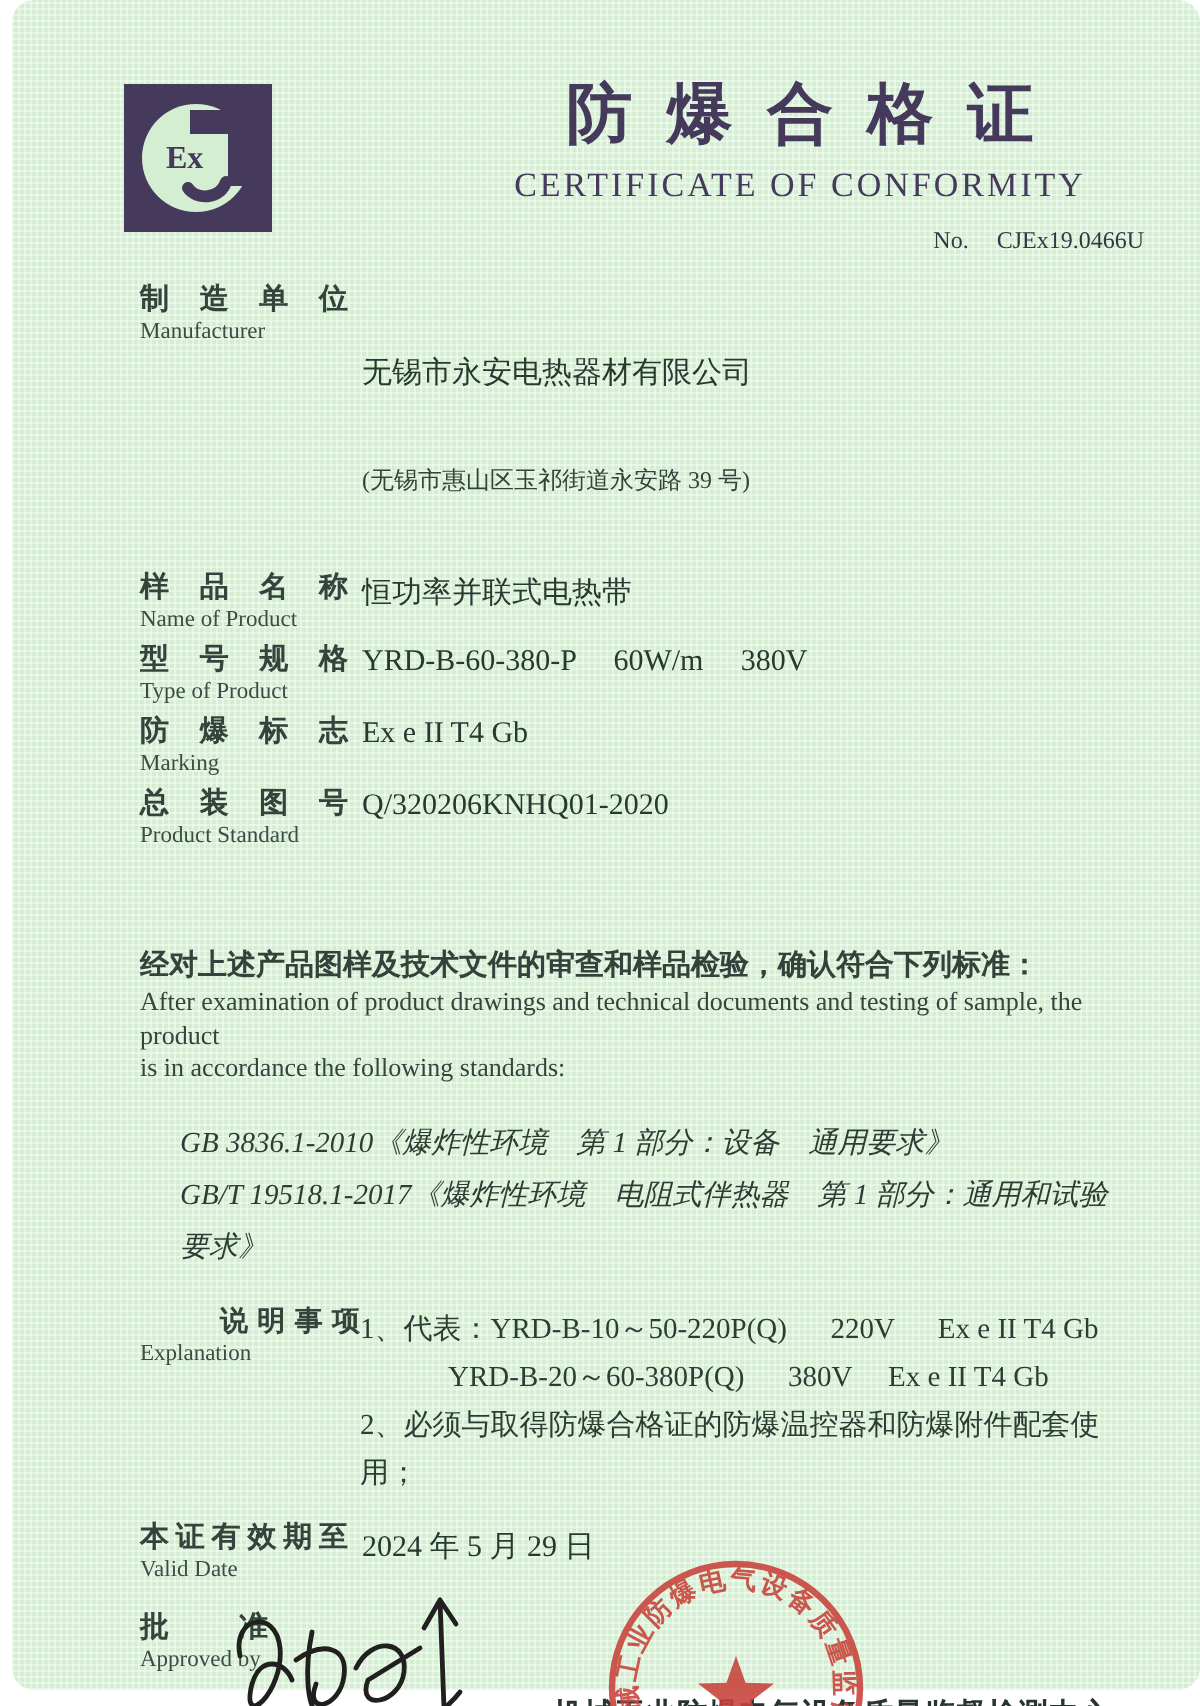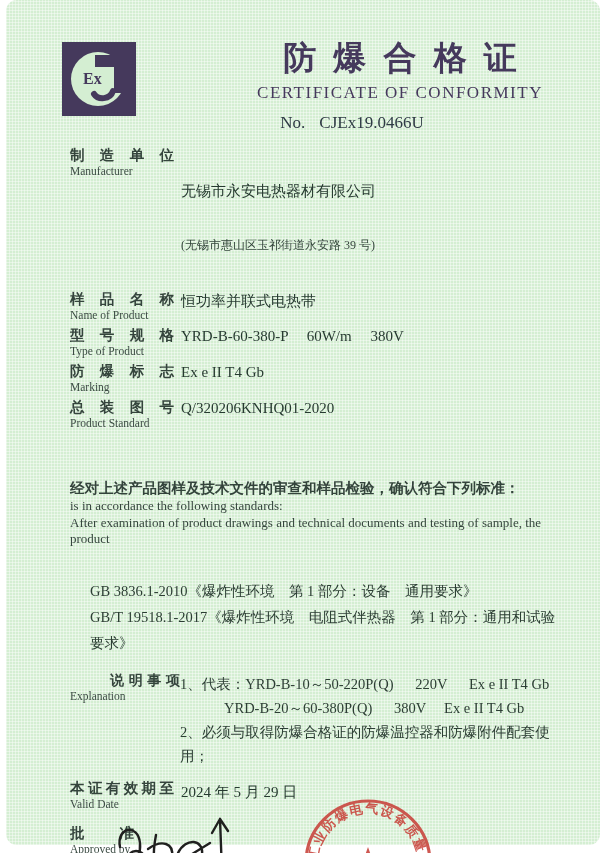--- a/index.html
+++ b/index.html
@@ -32,39 +32,39 @@
   .logo{position:absolute;left:56px;top:42px;width:74px;height:74px;}
   .title-block{margin-left:110px;width:440px;text-align:center;}
   .title{
     font-size:33px;font-weight:bold;color:var(--title);
     letter-spacing:.52em;margin-right:-.52em;line-height:1.25;
   }
   .subtitle{
     font-size:17px;color:var(--title);letter-spacing:1.5px;margin-top:4px;font-weight:500;
   }
   .cert-no{
-    font-size:17px;color:#2e3a44;margin-top:10px;transform:translateX(-48px);
+    font-size:12px;color:#2e3a44;margin-top:10px;transform:translateX(-48px);text-align:right;
   }
   .cert-no .num{margin-left:14px;}
   
   .fields{margin-top:14px;}
   .frow{display:flex;margin-bottom:3px;min-height:33px;}
   .flabel{flex:0 0 111px;}
   .flabel .zh{
     font-size:14.5px;font-weight:bold;color:#34443c;width:104px;
     text-align:justify;text-align-last:justify;line-height:17px;
   }
   .flabel .en{font-size:11.5px;color:#3c4c44;line-height:14px;}
   .fvalue{font-size:15px;padding-top:1px;color:#263a30;white-space:pre;}
   .fvalue .sub{font-size:12px;margin-top:2px;color:#32443a;white-space:pre;}
   
   .statement{margin-top:10px;}
   .statement .zh{font-size:14.5px;font-weight:bold;color:#33433b;line-height:20px;}
   .statement .en{font-size:13px;line-height:16.5px;color:#35453d;}
-  .standards{margin-top:30px;padding-left:20px;}
+  .standards{margin-top:16px;padding-left:20px;font-style:italic;}
   .standards div{font-size:14.5px;line-height:26px;color:#2c3e34;}
   
   .explain{display:flex;margin-top:16px;}
   .explain .flabel{flex:0 0 74px;}
   .explain .flabel .zh{width:70px;font-size:14px;margin-left:40px;}
   .exp-items div{font-size:14.5px;line-height:24px;white-space:pre-wrap;color:#2c3e34;}
   .exp-l2{padding-left:44px;}
   
   .validity{display:flex;margin-top:12px;}
   .validity .fvalue{font-size:15px;padding-top:3px;}
@@ -143,22 +143,22 @@
       </div>
       <div class="fvalue">Q/320206KNHQ01-2020</div>
     </div>
 
     <div class="frow">
     </div>
   </div>
 
   <div class="statement">
     <div class="zh">经对上述产品图样及技术文件的审查和样品检验，确认符合下列标准：</div>
+    <div class="en">After examination of product drawings and technical documents and testing of sample, the product</div>
     <div class="en">is in accordance the following standards:</div>
-    <div class="en">After examination of product drawings and technical documents and testing of sample, the product</div>
     <div class="standards">
       <div>GB 3836.1-2010《爆炸性环境　第 1 部分：设备　通用要求》</div>
       <div>GB/T 19518.1-2017《爆炸性环境　电阻式伴热器　第 1 部分：通用和试验要求》</div>
     </div>
   </div>
 
   <div class="explain">
     <div class="flabel">
       <div class="zh">说明事项</div>
       <div class="en">Explanation</div>

